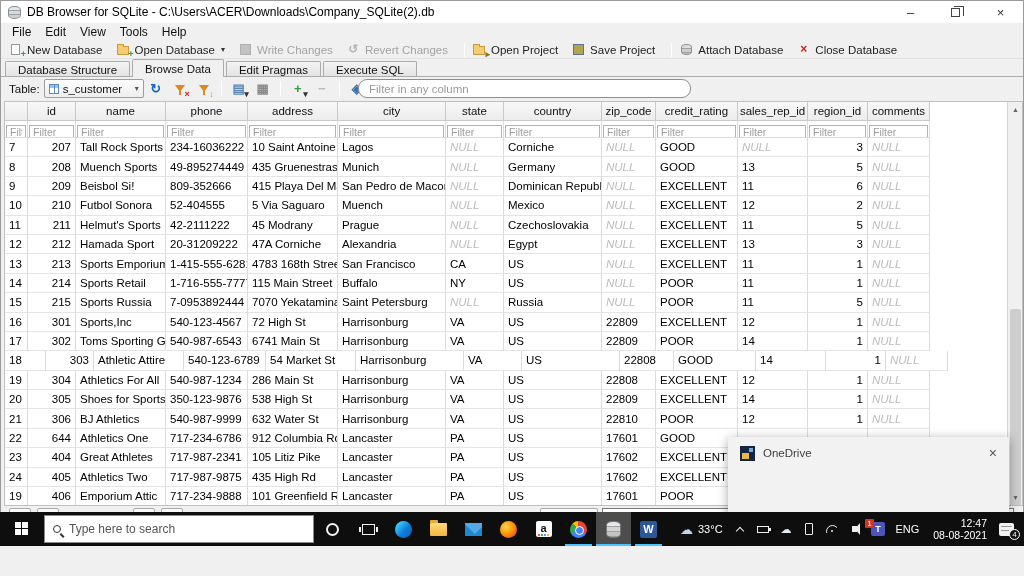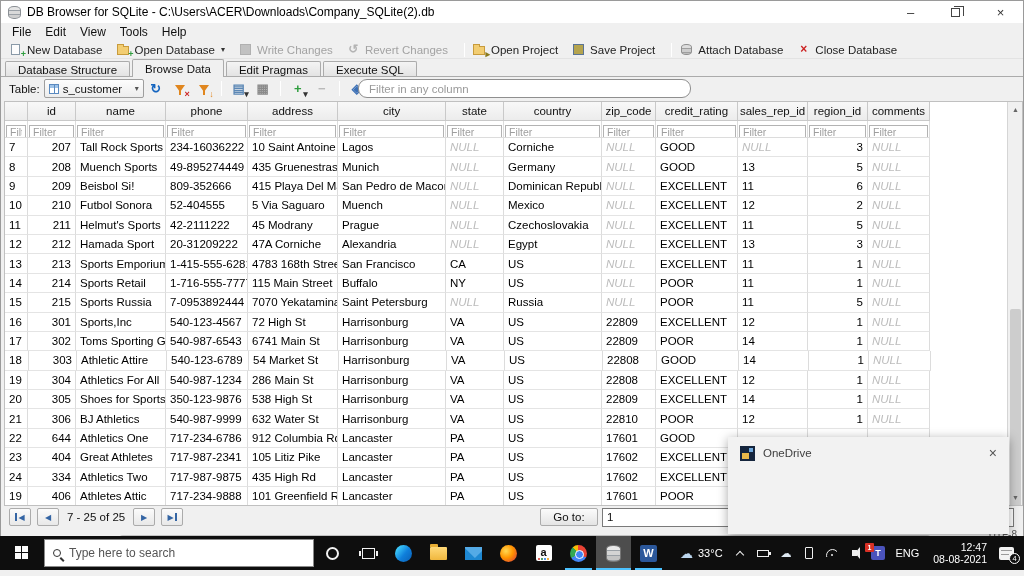--- a/index.html
+++ b/index.html
@@ -137,21 +137,21 @@
   .n-cloud { position:relative; width:52px; height:34px; margin-top:3px; flex:none; }
   .n-cloud::before { content:""; position:absolute; left:6px; top:2px; width:22px; height:22px; border-radius:50%; background:#2489d5; }
   .n-cloud::after { content:""; position:absolute; right:4px; top:6px; width:24px; height:24px; border-radius:50%; background:#0f6cbd; }
   .n-cloud .base { position:absolute; left:2px; bottom:2px; width:48px; height:16px; border-radius:8px; background:#1174c4; }
   .n-cloud .dark { position:absolute; left:4px; bottom:4px; width:18px; height:12px; border-radius:6px 0 0 8px; background:#0a5ea8; }
   .n-text { margin-left:12px; }
   .n-title { font-size:13px; font-weight:bold; color:#1a1a1a; margin-bottom:2px; }
   .n-desc { font-size:12.5px; color:#666; line-height:17px; width:196px; }
 
   
-  .taskbar { position:absolute; left:0; top:536px; width:1024px; height:34px; background:#0e0e0e;
+  .taskbar { position:absolute; left:0; top:512px; width:1024px; height:34px; background:#0e0e0e;
              display:flex; align-items:center; z-index:50; }
   .tk-start { width:44px; height:100%; display:flex; align-items:center; justify-content:center; }
   .winlogo { width:14px; height:14px; display:grid; grid-template-columns:6px 6px; grid-template-rows:6px 6px; gap:1px; }
   .winlogo span { background:#fcfcfc; }
   .tk-search { width:270px; height:28px; background:#fff; border:1px solid #8a8a8a; display:flex; align-items:center;
                padding:0 8px; gap:8px; }
   .lens { width:8px; height:8px; border:1.6px solid #333; border-radius:50%; position:relative; flex:none;}
   .lens::after { content:""; position:absolute; left:7px; top:7px; width:5px; height:1.6px; background:#333;
                  transform:rotate(45deg); transform-origin:0 0; }
   .tk-search input { border:none; outline:none; font-size:12px; color:#333; width:100%;
@@ -523,21 +523,21 @@
             <div class="dcell" style="width: 108px;">Harrisonburg</div>
             <div class="dcell" style="width: 58px;">VA</div>
             <div class="dcell" style="width: 98px;">US</div>
             <div class="dcell" style="width: 54px;">22809</div>
             <div class="dcell" style="width: 82px;">POOR</div>
             <div class="dcell" style="width: 70px;">14</div>
             <div class="dcell num" style="width: 60px;">1</div>
             <div class="dcell null" style="width: 62px;">NULL</div>
           </div>
           <div class="g-row g-drow">
-            <div class="dcell rn" style="width: 24px;">18</div>
+            <div class="dcell rn" style="width: 41px;">18</div>
             <div class="dcell num" style="width: 48px;">303</div>
             <div class="dcell" style="width: 90px;">Athletic Attire</div>
             <div class="dcell" style="width: 82px;">540-123-6789</div>
             <div class="dcell" style="width: 90px;">54 Market St</div>
             <div class="dcell" style="width: 108px;">Harrisonburg</div>
             <div class="dcell" style="width: 58px;">VA</div>
             <div class="dcell" style="width: 98px;">US</div>
             <div class="dcell" style="width: 54px;">22808</div>
             <div class="dcell" style="width: 82px;">GOOD</div>
             <div class="dcell" style="width: 70px;">14</div>
@@ -614,37 +614,37 @@
             <div class="dcell" style="width: 58px;">PA</div>
             <div class="dcell" style="width: 98px;">US</div>
             <div class="dcell" style="width: 54px;">17602</div>
             <div class="dcell" style="width: 82px;">EXCELLENT</div>
             <div class="dcell" style="width: 70px;"></div>
             <div class="dcell num" style="width: 60px;"></div>
             <div class="dcell" style="width: 62px;"></div>
           </div>
           <div class="g-row g-drow">
             <div class="dcell rn" style="width: 23px;">24</div>
-            <div class="dcell num" style="width: 48px;">334</div>
+            <div class="dcell num" style="width: 48px;">405</div>
             <div class="dcell" style="width: 90px;">Athletics Two</div>
             <div class="dcell" style="width: 82px;">717-987-9875</div>
             <div class="dcell" style="width: 90px;">435 High Rd</div>
             <div class="dcell" style="width: 108px;">Lancaster</div>
             <div class="dcell" style="width: 58px;">PA</div>
             <div class="dcell" style="width: 98px;">US</div>
             <div class="dcell" style="width: 54px;">17602</div>
             <div class="dcell" style="width: 82px;">EXCELLENT</div>
             <div class="dcell" style="width: 70px;"></div>
             <div class="dcell num" style="width: 60px;"></div>
             <div class="dcell" style="width: 62px;"></div>
           </div>
           <div class="g-row g-drow">
             <div class="dcell rn" style="width: 23px;">19</div>
             <div class="dcell num" style="width: 48px;">406</div>
-            <div class="dcell" style="width: 90px;">Athletes Attic</div>
+            <div class="dcell" style="width: 90px;">Emporium Attic</div>
             <div class="dcell" style="width: 82px;">717-234-9888</div>
             <div class="dcell" style="width: 90px;">101 Greenfield Rd</div>
             <div class="dcell" style="width: 108px;">Lancaster</div>
             <div class="dcell" style="width: 58px;">PA</div>
             <div class="dcell" style="width: 98px;">US</div>
             <div class="dcell" style="width: 54px;">17601</div>
             <div class="dcell" style="width: 82px;">POOR</div>
             <div class="dcell" style="width: 70px;"></div>
             <div class="dcell num" style="width: 60px;"></div>
             <div class="dcell" style="width: 62px;"></div>

